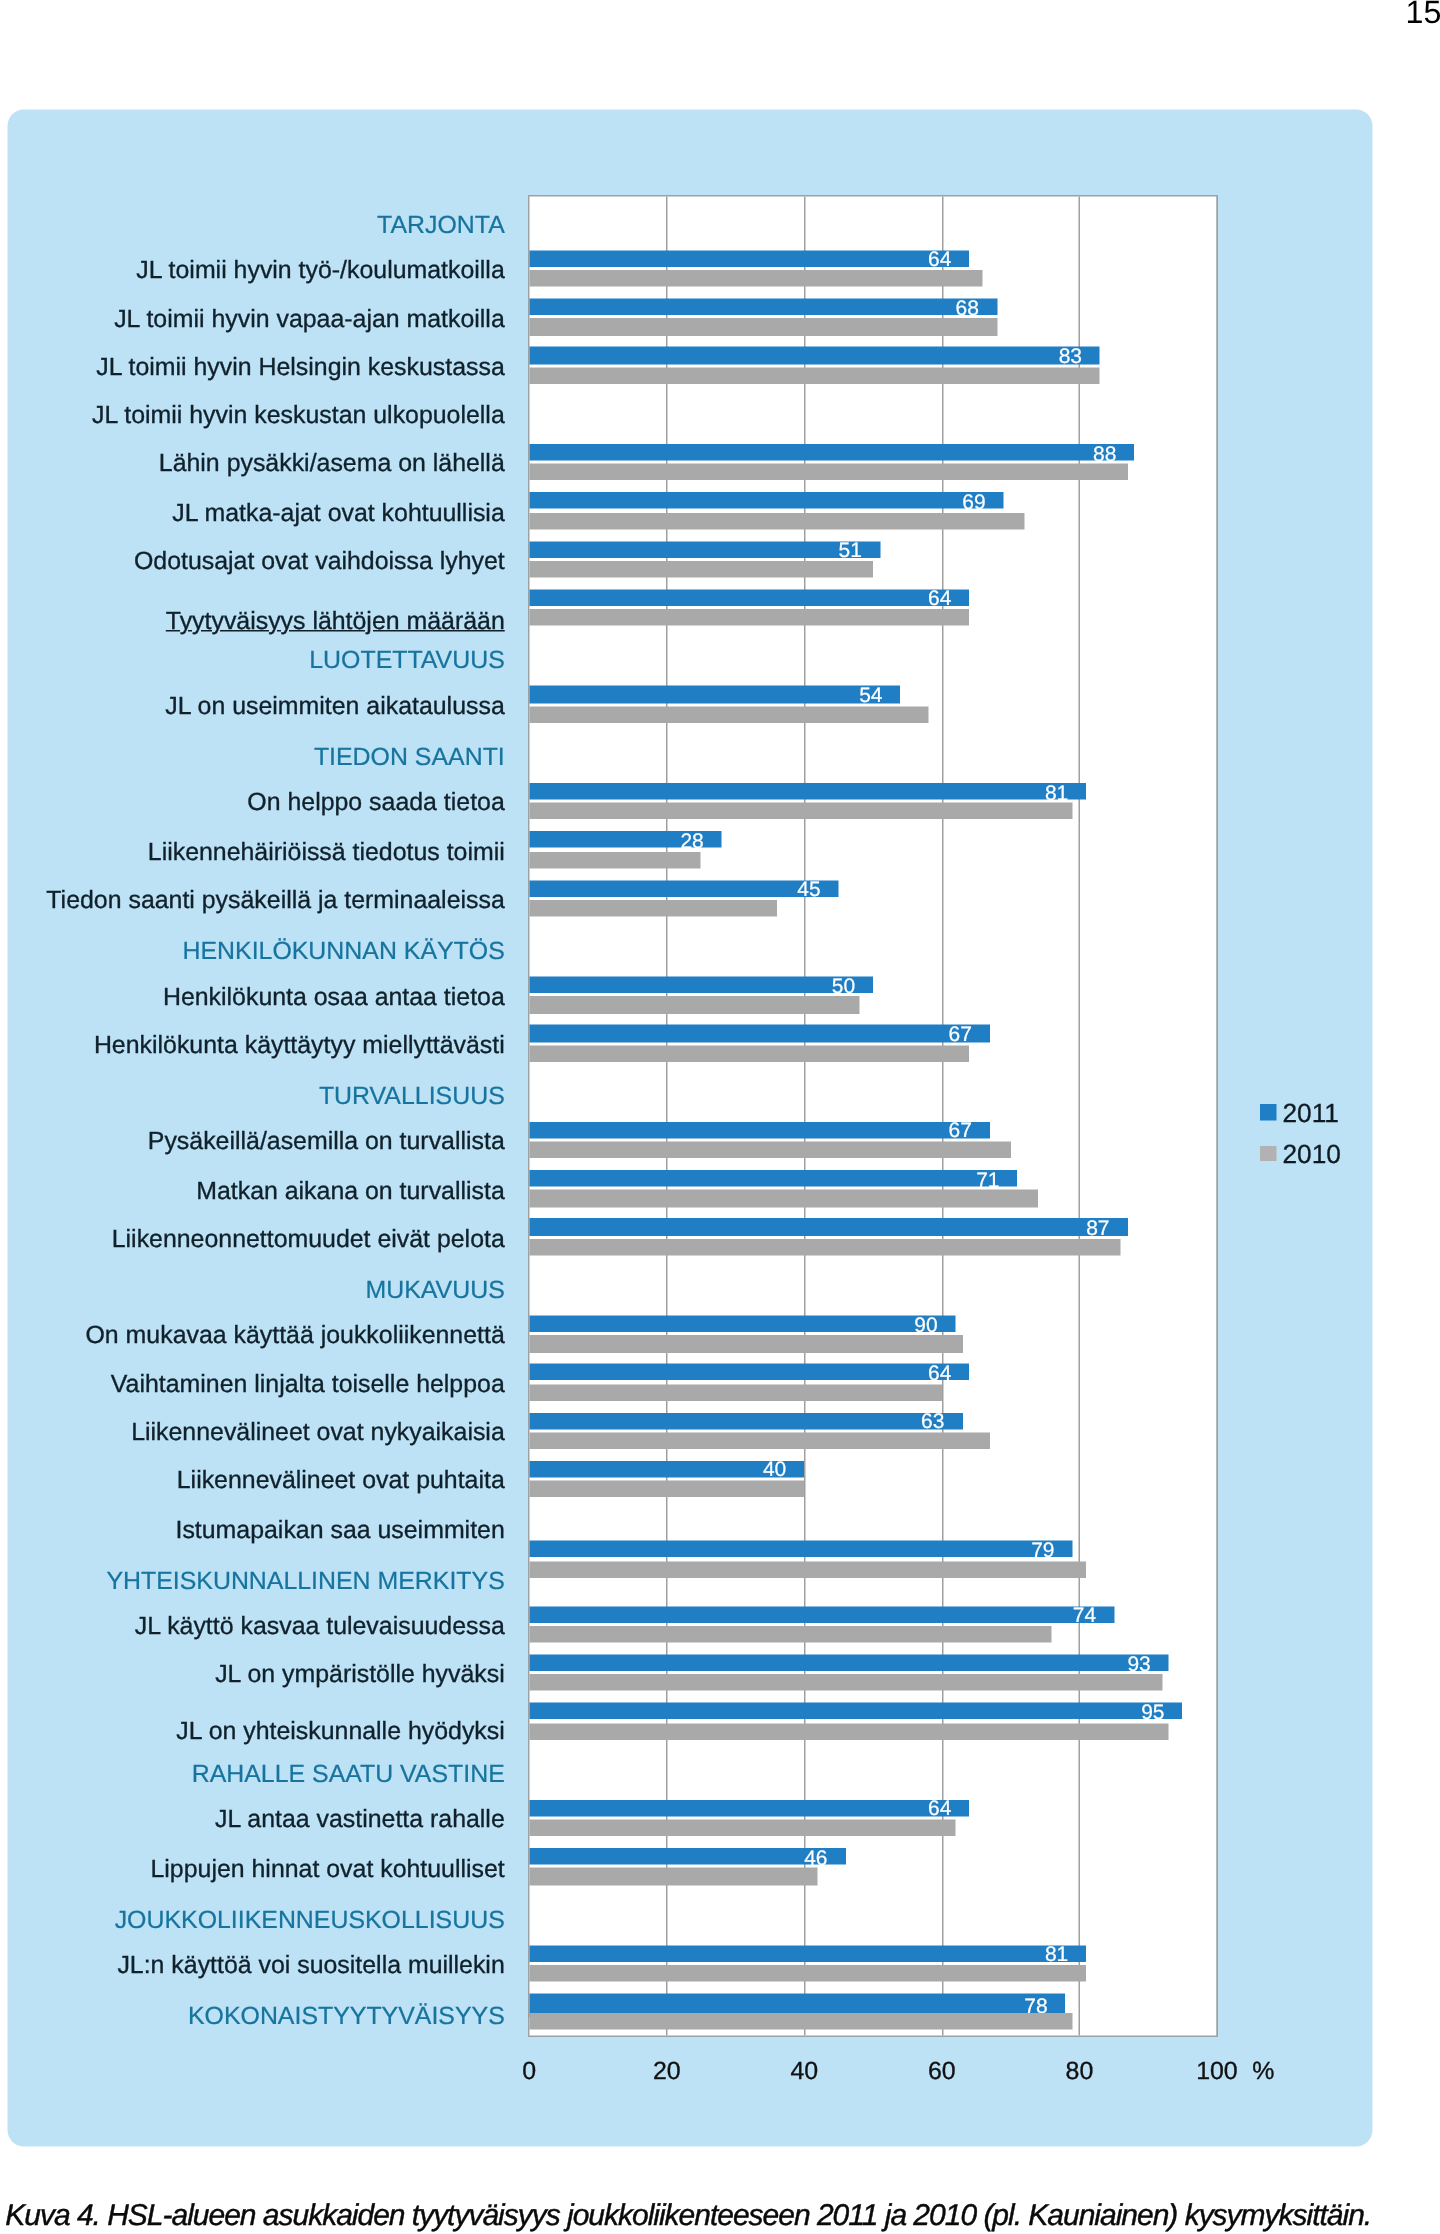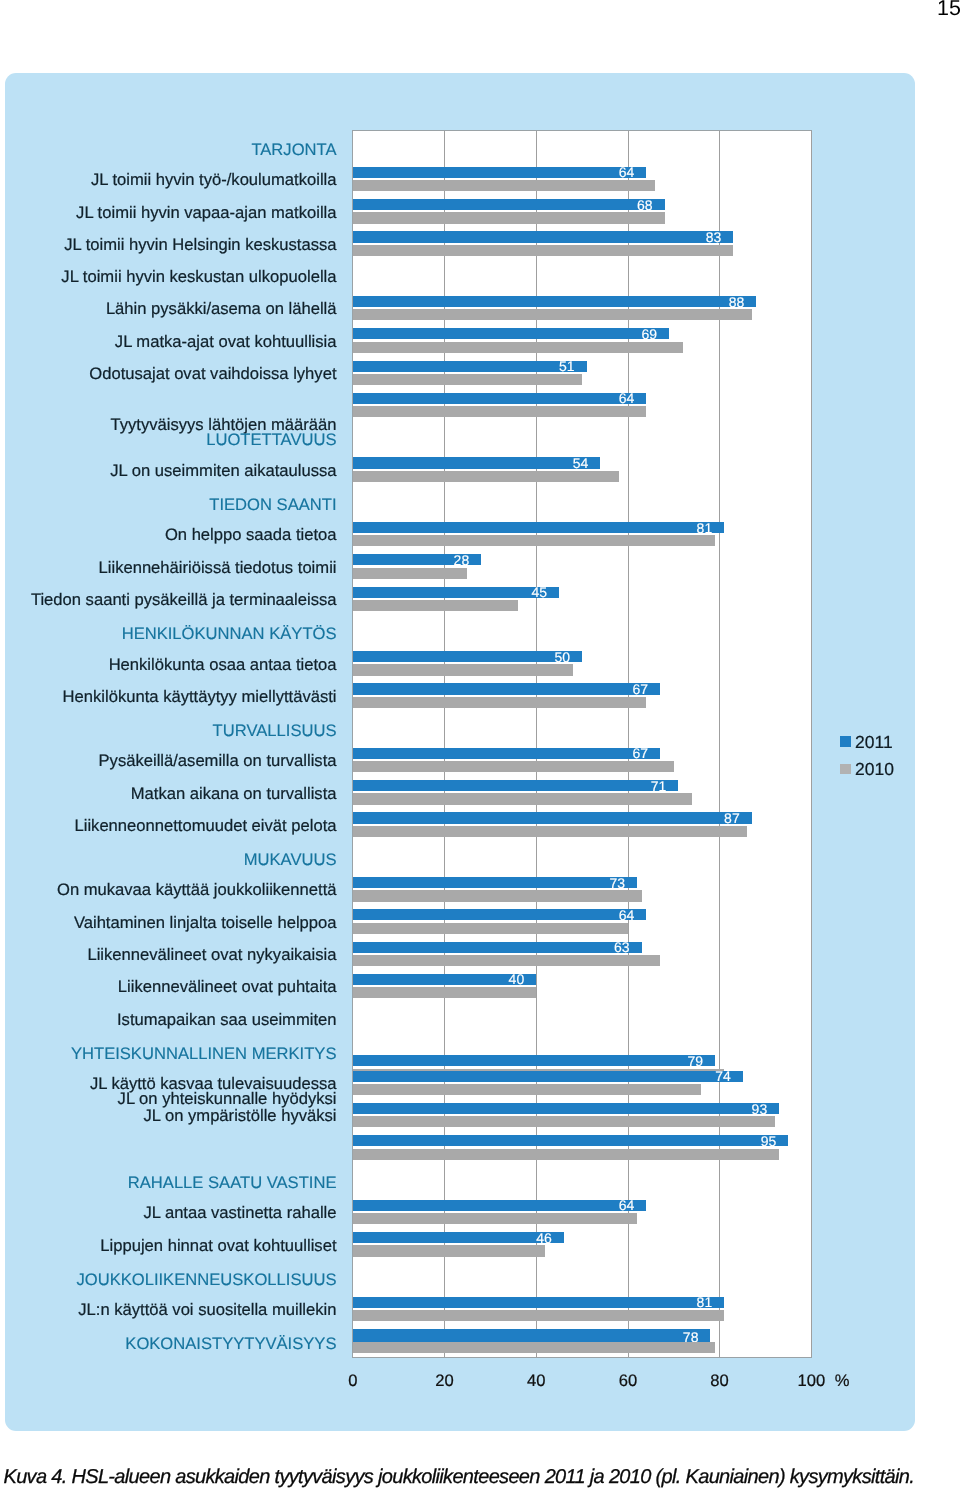--- a/index.html
+++ b/index.html
@@ -157,21 +157,21 @@
             </div>
             <div class="rowband" style="top: 676.18px; height: 32.28px;">
               <div class="bar bar2011" style="top: 5.6px; height: 11.2px; width: 398.895px;">
                 <span class="barval">87</span>
               </div>
               <div class="bar bar2010" style="top: 18.9px; height: 11.2px; width: 394.31px;"></div>
             </div>
             <div class="rowband" style="top: 708.46px; height: 32.28px;"></div>
             <div class="rowband" style="top: 740.74px; height: 32.28px;">
               <div class="bar bar2011" style="top: 5.6px; height: 11.2px; width: 284.27px;">
-                <span class="barval">73</span>
+                <span class="barval">90</span>
               </div>
               <div class="bar bar2010" style="top: 18.9px; height: 11.2px; width: 288.855px;"></div>
             </div>
             <div class="rowband" style="top: 773.02px; height: 32.28px;">
               <div class="bar bar2011" style="top: 5.6px; height: 11.2px; width: 293.44px;">
                 <span class="barval">64</span>
               </div>
               <div class="bar bar2010" style="top: 18.9px; height: 11.2px; width: 275.1px;"></div>
             </div>
             <div class="rowband" style="top: 805.3px; height: 32.28px;">
@@ -179,21 +179,21 @@
                 <span class="barval">63</span>
               </div>
               <div class="bar bar2010" style="top: 18.9px; height: 11.2px; width: 307.195px;"></div>
             </div>
             <div class="rowband" style="top: 837.58px; height: 32.28px;">
               <div class="bar bar2011" style="top: 5.6px; height: 11.2px; width: 183.4px;">
                 <span class="barval">40</span>
               </div>
               <div class="bar bar2010" style="top: 18.9px; height: 11.2px; width: 183.4px;"></div>
             </div>
-            <div class="rowband" style="top: 891px; height: 32.28px; margin-top: 28px;">
+            <div class="rowband" style="top: 891px; height: 32.28px;">
               <div class="bar bar2011" style="top: 5.6px; height: 11.2px; width: 362.215px;">
                 <span class="barval">79</span>
               </div>
               <div class="bar bar2010" style="top: 18.9px; height: 11.2px; width: 371.385px;"></div>
             </div>
             <div class="rowband" style="top: 902.14px; height: 32.28px;"></div>
             <div class="rowband" style="top: 934.42px; height: 32.28px;">
               <div class="bar bar2011" style="top: 5.6px; height: 11.2px; width: 390px;">
                 <span class="barval">74</span>
               </div>
@@ -241,21 +241,21 @@
       </div>
       <div id="catlabels">
           <div class="catlabel hdr" style="right: 578.5px; top: 68.94px;">TARJONTA</div>
           <div class="catlabel" style="right: 578.5px; top: 99.32px;">JL toimii hyvin työ-/koulumatkoilla</div>
           <div class="catlabel" style="right: 578.5px; top: 131.6px;">JL toimii hyvin vapaa-ajan matkoilla</div>
           <div class="catlabel" style="right: 578.5px; top: 163.88px;">JL toimii hyvin Helsingin keskustassa</div>
           <div class="catlabel" style="right: 578.5px; top: 196.16px;">JL toimii hyvin keskustan ulkopuolella</div>
           <div class="catlabel" style="right: 578.5px; top: 228.44px;">Lähin pysäkki/asema on lähellä</div>
           <div class="catlabel" style="right: 578.5px; top: 260.72px;">JL matka-ajat ovat kohtuullisia</div>
           <div class="catlabel" style="right: 578.5px; top: 293px;">Odotusajat ovat vaihdoissa lyhyet</div>
-          <div class="catlabel" style="right: 578.5px; top: 344px;">Tyytyväisyys lähtöjen määrään</div>
+          <div class="catlabel" style="right: 578.5px; top: 333px; text-decoration: underline;">Tyytyväisyys lähtöjen määrään</div>
           <div class="catlabel hdr" style="right: 578.5px; top: 359.46px;">LUOTETTAVUUS</div>
           <div class="catlabel" style="right: 578.5px; top: 389.84px;">JL on useimmiten aikataulussa</div>
           <div class="catlabel hdr" style="right: 578.5px; top: 424.02px;">TIEDON SAANTI</div>
           <div class="catlabel" style="right: 578.5px; top: 454.4px;">On helppo saada tietoa</div>
           <div class="catlabel" style="right: 578.5px; top: 486.68px;">Liikennehäiriöissä tiedotus toimii</div>
           <div class="catlabel" style="right: 578.5px; top: 518.96px;">Tiedon saanti pysäkeillä ja terminaaleissa</div>
           <div class="catlabel hdr" style="right: 578.5px; top: 553.14px;">HENKILÖKUNNAN KÄYTÖS</div>
           <div class="catlabel" style="right: 578.5px; top: 583.52px;">Henkilökunta osaa antaa tietoa</div>
           <div class="catlabel" style="right: 578.5px; top: 615.8px;">Henkilökunta käyttäytyy miellyttävästi</div>
           <div class="catlabel hdr" style="right: 578.5px; top: 649.98px;">TURVALLISUUS</div>
@@ -264,21 +264,21 @@
           <div class="catlabel" style="right: 578.5px; top: 744.92px;">Liikenneonnettomuudet eivät pelota</div>
           <div class="catlabel hdr" style="right: 578.5px; top: 779.1px;">MUKAVUUS</div>
           <div class="catlabel" style="right: 578.5px; top: 809.48px;">On mukavaa käyttää joukkoliikennettä</div>
           <div class="catlabel" style="right: 578.5px; top: 841.76px;">Vaihtaminen linjalta toiselle helppoa</div>
           <div class="catlabel" style="right: 578.5px; top: 874.04px;">Liikennevälineet ovat nykyaikaisia</div>
           <div class="catlabel" style="right: 578.5px; top: 906.32px;">Liikennevälineet ovat puhtaita</div>
           <div class="catlabel" style="right: 578.5px; top: 938.6px;">Istumapaikan saa useimmiten</div>
           <div class="catlabel hdr" style="right: 578.5px; top: 972.78px;">YHTEISKUNNALLINEN MERKITYS</div>
           <div class="catlabel" style="right: 578.5px; top: 1003.16px;">JL käyttö kasvaa tulevaisuudessa</div>
           <div class="catlabel" style="right: 578.5px; top: 1035.44px;">JL on ympäristölle hyväksi</div>
-          <div class="catlabel" style="right: 578.5px; top: 1018px;">JL on yhteiskunnalle hyödyksi</div>
+          <div class="catlabel" style="right: 578.5px; top: 1073px;">JL on yhteiskunnalle hyödyksi</div>
           <div class="catlabel hdr" style="right: 578.5px; top: 1101.9px;">RAHALLE SAATU VASTINE</div>
           <div class="catlabel" style="right: 578.5px; top: 1132.28px;">JL antaa vastinetta rahalle</div>
           <div class="catlabel" style="right: 578.5px; top: 1164.56px;">Lippujen hinnat ovat kohtuulliset</div>
           <div class="catlabel hdr" style="right: 578.5px; top: 1198.74px;">JOUKKOLIIKENNEUSKOLLISUUS</div>
           <div class="catlabel" style="right: 578.5px; top: 1229.12px;">JL:n käyttöä voi suositella muillekin</div>
           <div class="catlabel hdr" style="right: 578.5px; top: 1263.3px;">KOKONAISTYYTYVÄISYYS</div>
         </div>
       <div class="xticks" id="xticks">
           <div class="xtick" style="left: 347.8px; top: 1299.9px;">0</div>
           <div class="xtick" style="left: 439.5px; top: 1299.9px;">20</div>

